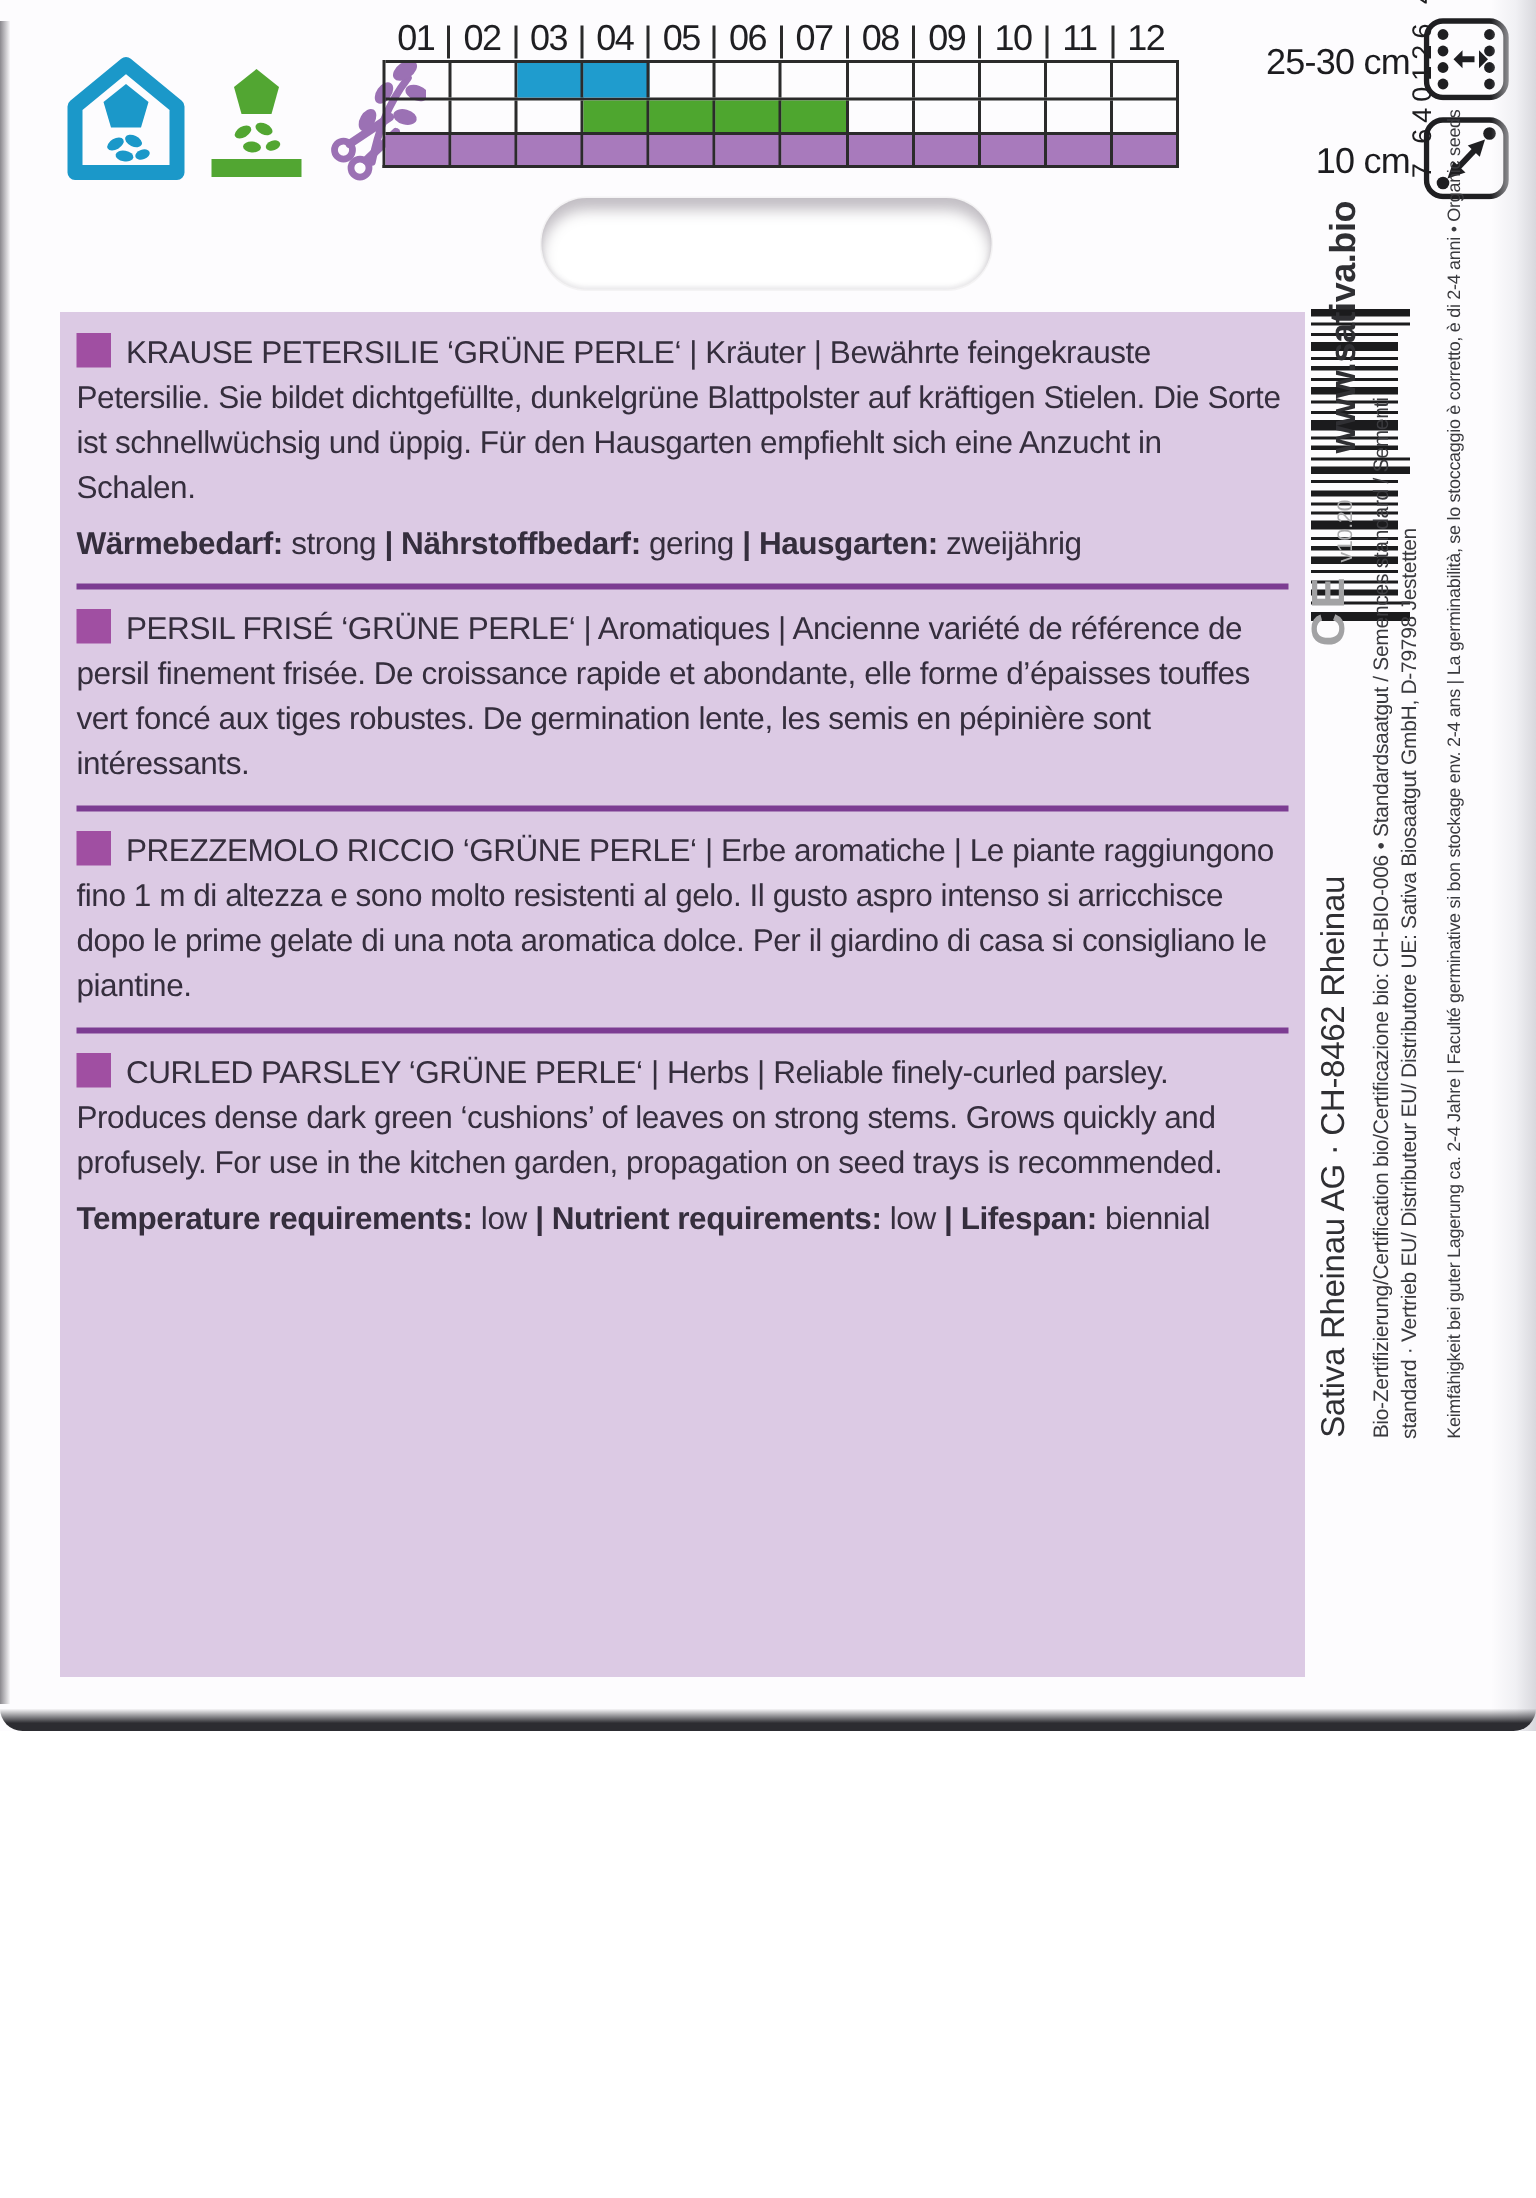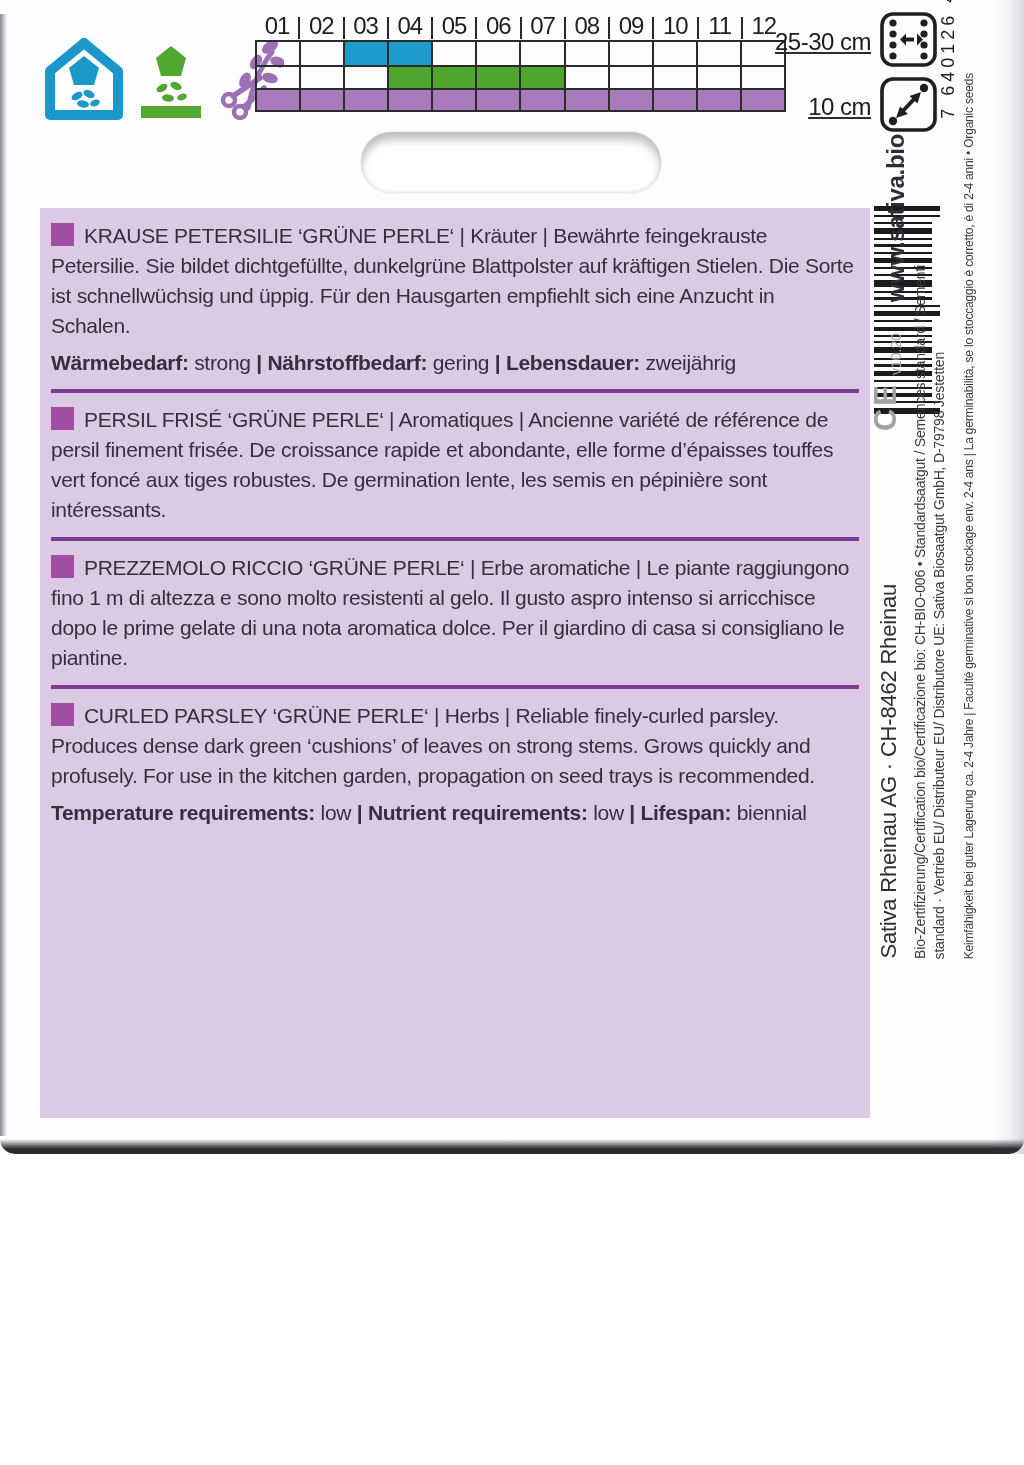--- a/index.html
+++ b/index.html
@@ -23,21 +23,21 @@
   .cal-label{flex:1;position:relative;text-align:center;font-size:24px;line-height:28px;
       color:#1f1f22;letter-spacing:-1px;}
   .cal-label + .cal-label::before{content:"";position:absolute;left:-1px;top:5px;bottom:1px;width:2px;background:#2b2b2b;}
   .cal-rows{border-bottom:2px solid #2b2b2b;border-left:2px solid #2b2b2b;border-right:2px solid #2b2b2b;}
   .cal-row{display:flex;border-top:2px solid #2b2b2b;}
   .cal-row.r1{height:23px;} .cal-row.r2{height:21px;} .cal-row.r3{height:20px;}
   .cal-cell{flex:1;border-right:2px solid #2b2b2b;}
   .cal-cell:last-child{border-right:none;}
 
   
-  .spacing{position:absolute;left:771px;top:12px;width:166px;text-decoration:underline;}
+  .spacing{position:absolute;left:840px;top:12px;width:166px;}
   .spacing-row{display:flex;align-items:center;justify-content:flex-end;gap:9px;margin-bottom:6px;}
   .spacing-label{font-size:24px;letter-spacing:-0.5px;color:#1c1c1f;white-space:nowrap;}
 
   
   .hang-hole{position:absolute;left:360px;top:131px;width:300px;height:61px;border-radius:31px;
       background:#ffffff;border:1px solid rgba(60,50,65,.06);
       box-shadow:inset 0 8px 9px rgba(95,85,100,.38), inset 0 -2px 3px rgba(120,110,125,.14);}
 
   
   .panel{position:absolute;left:40px;top:208px;width:830px;height:910px;background:#dccae4;
@@ -210,21 +210,21 @@
       </span>
     </div>
   </div>
 
   <div class="hang-hole"></div>
 
   <div class="panel">
     <div id="sections">
         <div>
           <p class="sec-text"><span class="bullet"></span><span class="sec-title">KRAUSE PETERSILIE ‘GRÜNE PERLE‘</span> | <span>Kräuter</span> | <span>Bewährte feingekrauste Petersilie. Sie bildet dichtgefüllte, dunkelgrüne Blattpolster auf kräftigen Stielen. Die Sorte ist schnellwüchsig und üppig. Für den Hausgarten empfiehlt sich eine Anzucht in Schalen.</span></p>
-          <p class="sec-attrs"><b>Wärmebedarf:</b> <span>strong</span> <b>|</b> <b>Nährstoffbedarf:</b> <span>gering</span> <b>|</b> <b>Lebensdauer:</b> <span>zweijährig</span></p>
+          <p class="sec-attrs"><b>Wärmebedarf:</b> <span>strong</span> <b>|</b> <b>Nährstoffbedarf:</b> <span>gering</span> <b>|</b> <b>Hausgarten:</b> <span>zweijährig</span></p>
         </div>
         <div class="separator"></div>
         <div>
           <p class="sec-text"><span class="bullet"></span><span class="sec-title">PERSIL FRISÉ ‘GRÜNE PERLE‘</span> | <span>Aromatiques</span> | <span>Ancienne variété de référence de persil finement frisée. De croissance rapide et abondante, elle forme d’épaisses touffes vert foncé aux tiges robustes. De germination lente, les semis en pépinière sont intéressants.</span></p>
         </div>
         <div class="separator"></div>
         <div>
           <p class="sec-text"><span class="bullet"></span><span class="sec-title">PREZZEMOLO RICCIO ‘GRÜNE PERLE‘</span> | <span>Erbe aromatiche</span> | <span>Le piante raggiungono fino 1 m di altezza e sono molto resistenti al gelo. Il gusto aspro intenso si arricchisce dopo le prime gelate di una nota aromatica dolce. Per il giardino di casa si consigliano le piantine.</span></p>
         </div>
         <div class="separator"></div>

